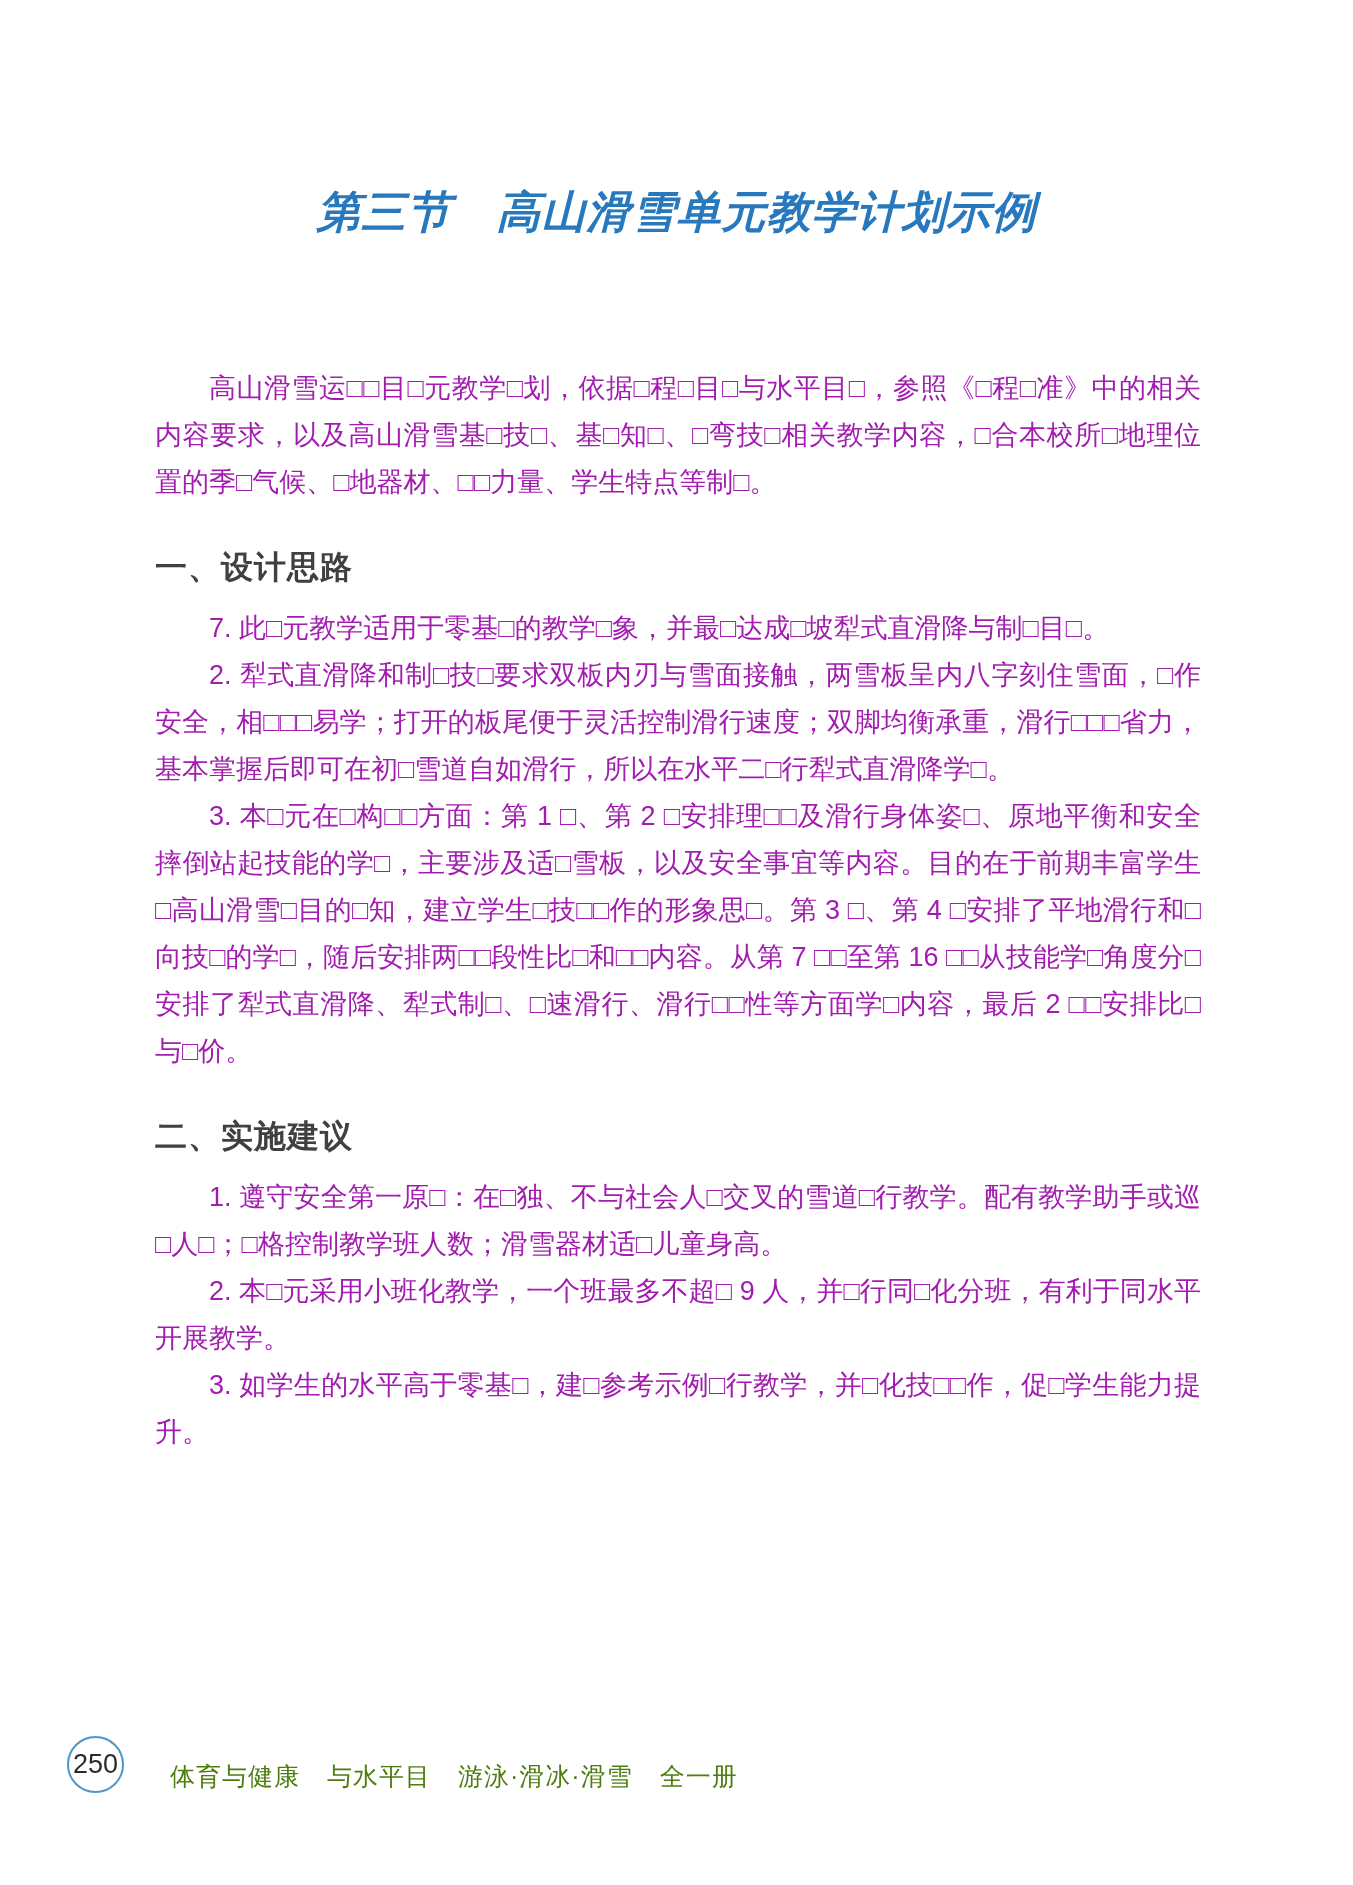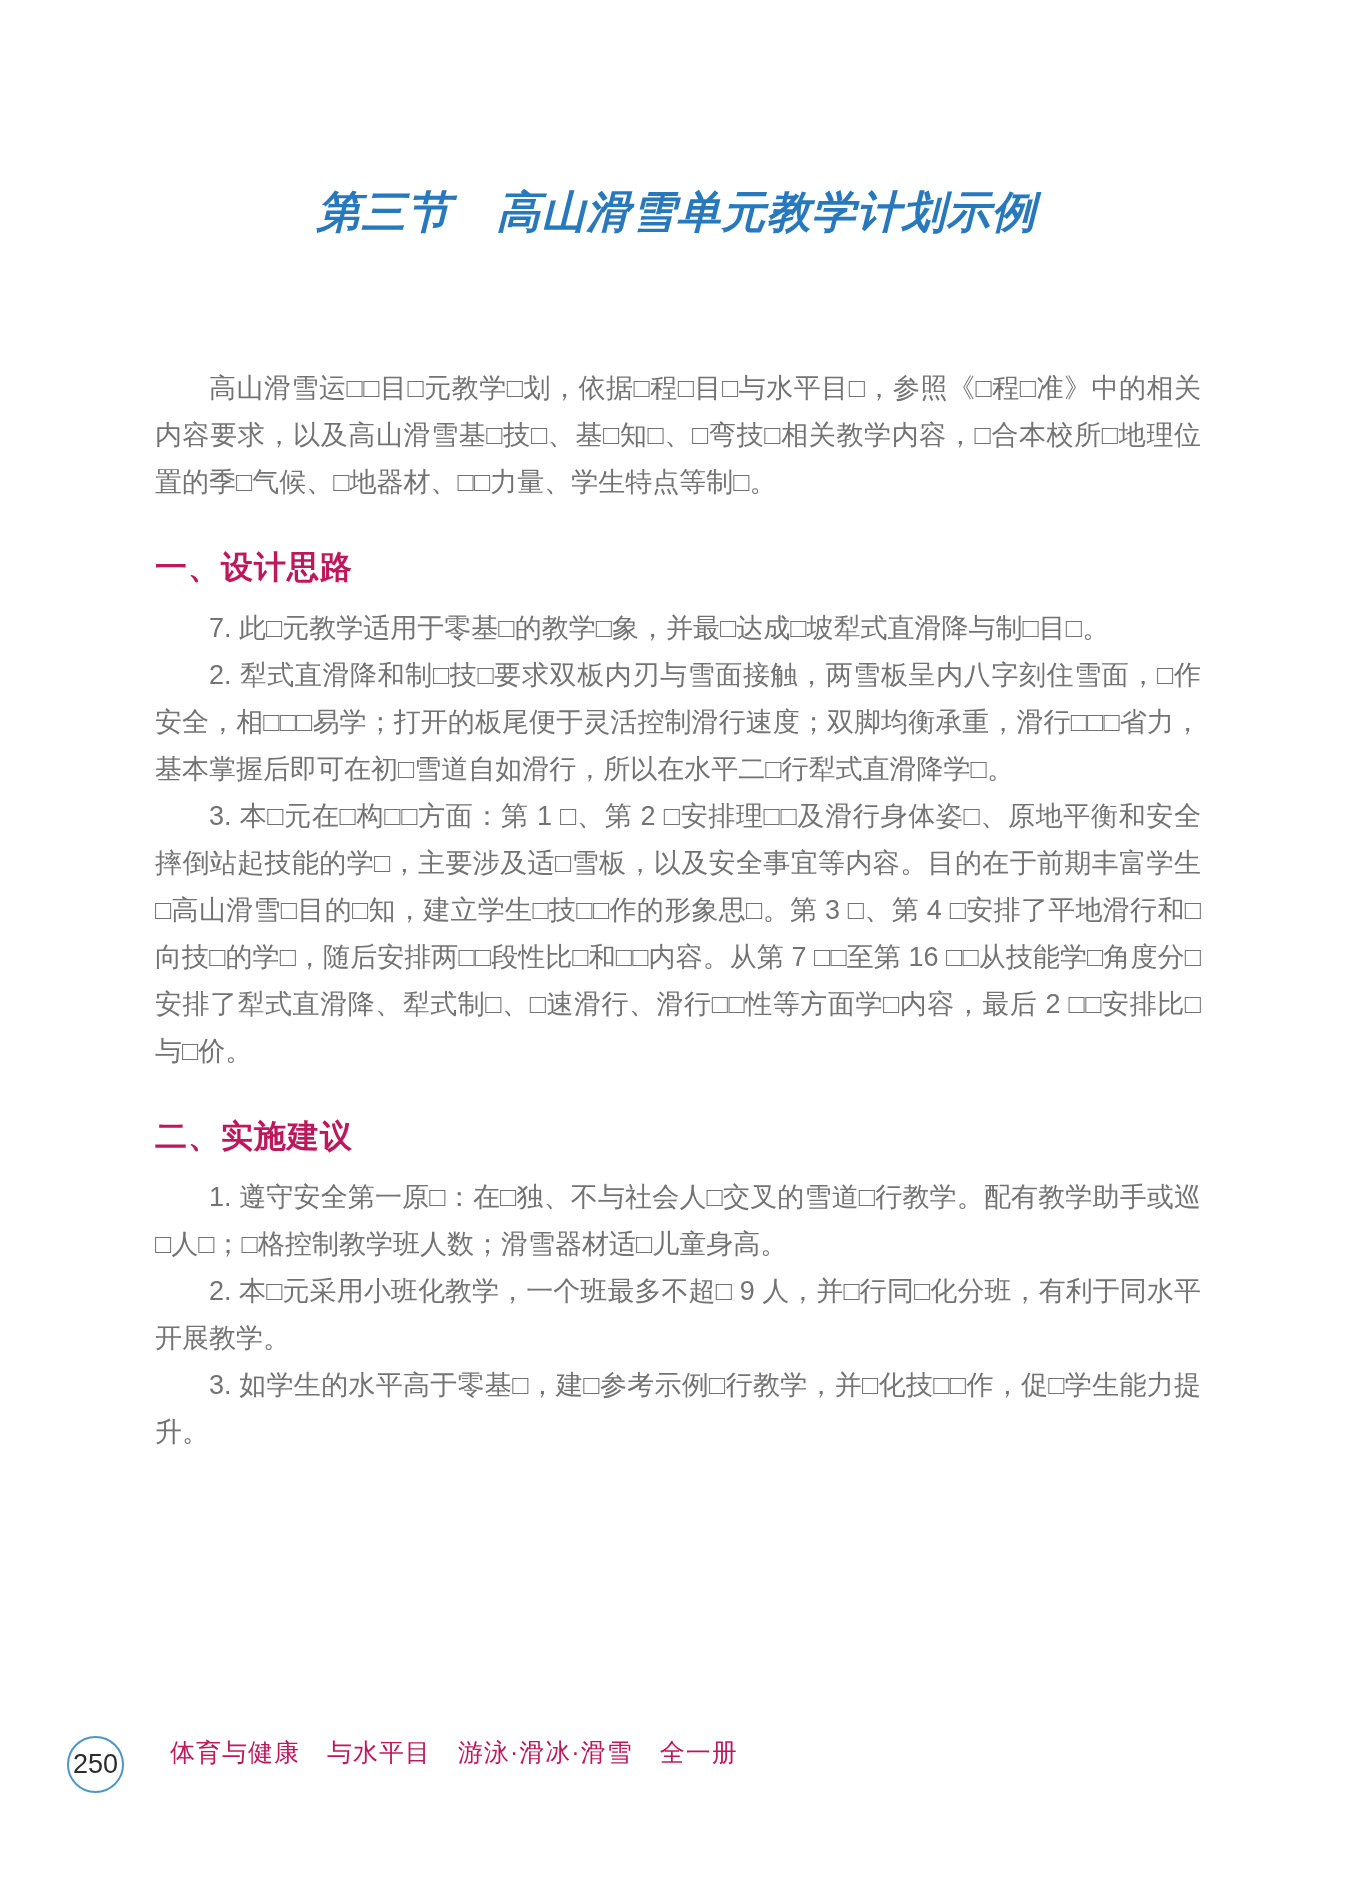--- a/index.html
+++ b/index.html
@@ -30,28 +30,28 @@
     left: 155px;
     right: 152px;
     color: #1f1f1f;
   }
   p.body {
     margin: 0;
     font-size: 27px;
     line-height: 47px;
     text-align: justify;
     text-indent: 2em;
-    color: #737373;
+    color: #a21caf;
   }
   h2.sec-heading {
     margin: 38px 0 15px 0;
     font-size: 32px;
     line-height: 46px;
     font-weight: bold;
-    color: #be185d;
+    color: #404040;
     letter-spacing: 1px;
   }
   .items { margin: 0; }
   .footer {
     position: absolute;
     top: 1736px;
     left: 67px;
     right: 0;
     height: 57px;
   }
@@ -70,23 +70,23 @@
     font-size: 27px;
     color: #2b2b2b;
     background: #ffffff;
   }
   .footer-text {
     position: absolute;
     left: 103px;
     top: 0;
     height: 57px;
     display: flex;
-    align-items: flex-start;
+    align-items: flex-end;
     font-size: 25px;
-    color: #be185d;
+    color: #4d7c0f;
     letter-spacing: 1px;
   }
   .footer-text span { margin-right: 27px; }
 </style>
 </head>
 <body>
 
 <div class="page">
 
   <div class="doc-title">第三节　高山滑雪单元教学计划示例</div>

